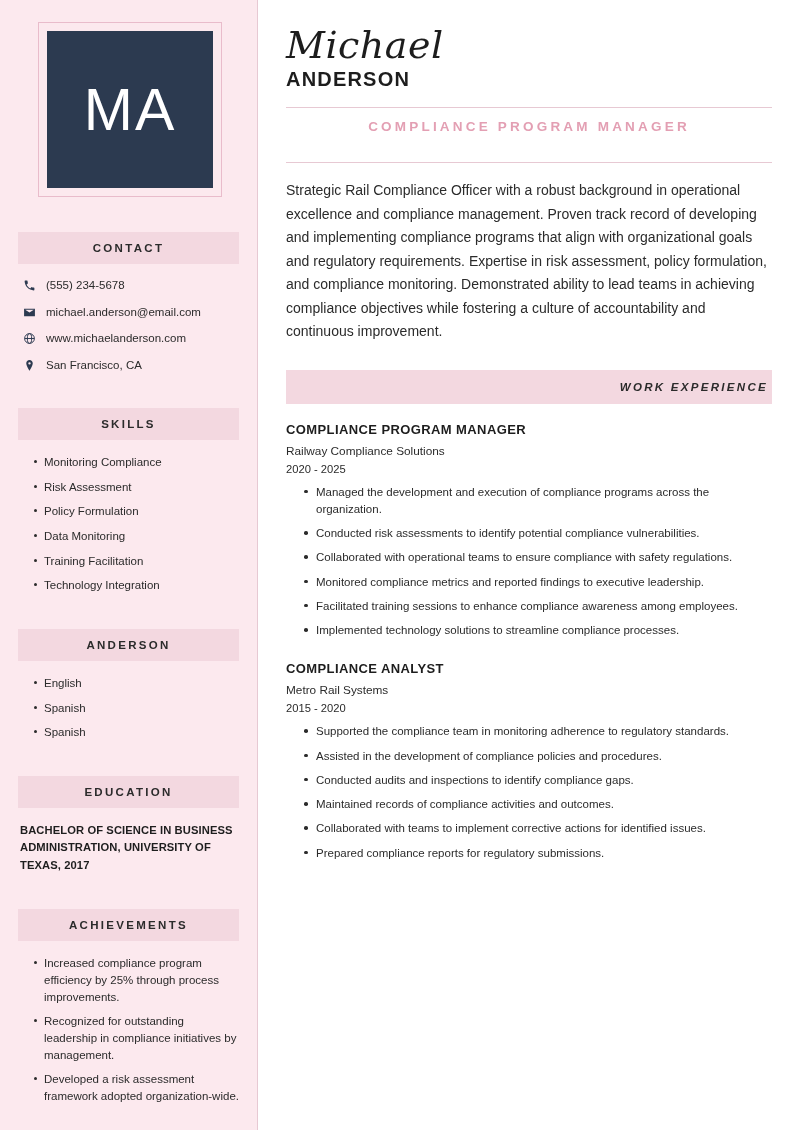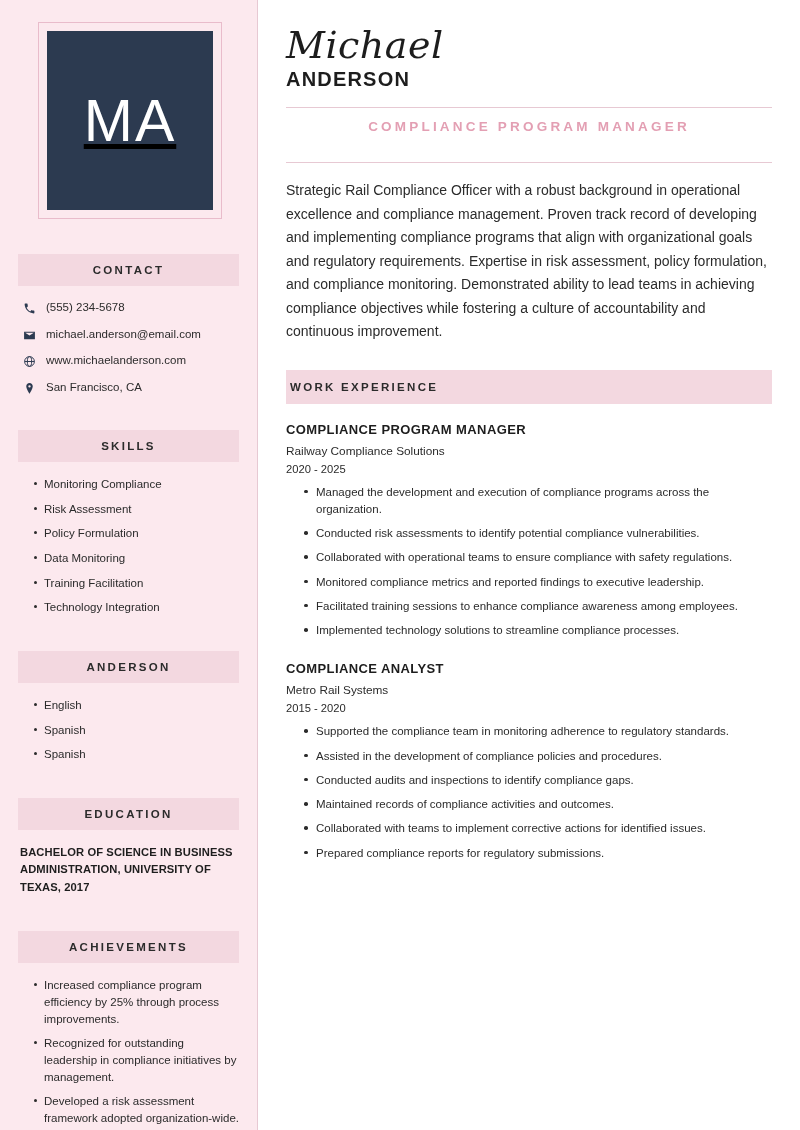--- a/index.html
+++ b/index.html
@@ -29,25 +29,24 @@
   .monogram-wrap {
     margin: 22px 0 0 0;
     padding: 8px;
     border: 1px solid #e9bccb;
     background: #fce9ee;
     width: 184px;
     margin-left: 20px;
   }
   .monogram {
     background: #2c3a50;
-    height: 179px;
+    height: 157px;
     display: flex;
     align-items: center;
     justify-content: center;
-    text-decoration: underline;
   }
   .monogram span {
     color: #ffffff;
     font-size: 59px;
     letter-spacing: 2px;
     font-family: "Liberation Sans", sans-serif;
     font-weight: 400;
   }
 
   .side-head {
@@ -57,21 +56,21 @@
     font-weight: bold;
     letter-spacing: 2.3px;
     color: #2b2b2b;
     padding: 10px 4px;
     margin: 35px 0 14px 0;
   }
 
   .contact-list { padding: 0 0 0 4px; }
   .contact-row {
     display: flex;
-    align-items: flex-end;
+    align-items: center;
     gap: 10px;
     margin-bottom: 11px;
     font-size: 11.5px;
     color: #2b2b2b;
     line-height: 1.35;
   }
   .contact-row .ic {
     flex: 0 0 14px;
     width: 14px; height: 14px;
     display: flex; align-items: center; justify-content: center;
@@ -146,27 +145,28 @@
     padding: 11px 0 12px 0;
   }
   .summary {
     font-size: 14px;
     line-height: 1.68;
     color: #2b2b2b;
     margin-top: 16px;
   }
   .section-bar {
     background: #f3d8e0;
-    text-align: left;
+    text-align: right;
     font-size: 11.5px;
     font-weight: bold;
     letter-spacing: 2.3px;
     color: #2b2b2b;
     padding: 11px 4px;
     margin: 26px 0 18px 0;
+    font-style: italic;
   }
   .role-title {
     font-size: 13px;
     font-weight: bold;
     color: #1d1d1d;
     letter-spacing: 0.4px;
     margin-bottom: 7px;
   }
   .company {
     font-size: 11.8px;

